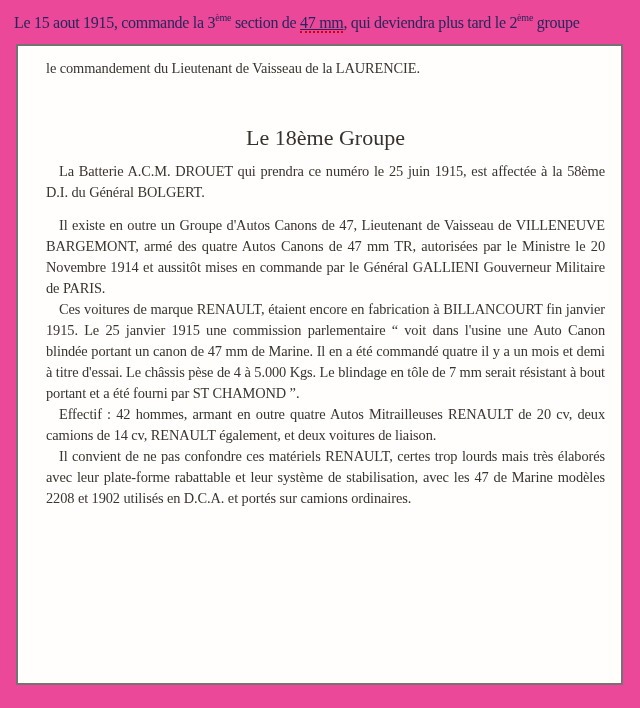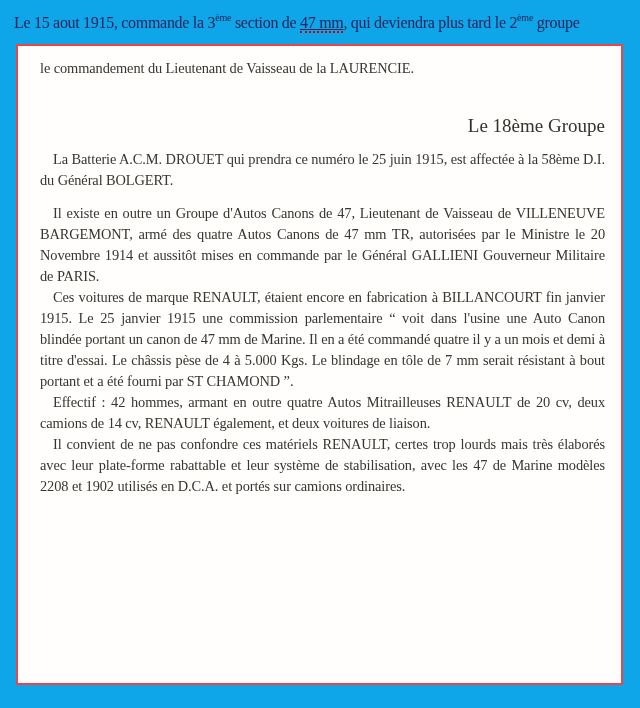--- a/index.html
+++ b/index.html
@@ -8,21 +8,21 @@
     background: #ffffff;
     width: 640px;
     height: 708px;
     overflow: hidden;
     font-family: "Liberation Serif", serif;
   }
   .stage {
     position: relative;
     width: 640px;
     height: 708px;
-    background: #0ea5e9;
+    background: #ec4899;
   }
 
   
   .caption {
     position: absolute;
     top: 9px;
     left: 14px;
     width: 622px;
     white-space: nowrap;
     font-size: 16px;
@@ -43,47 +43,47 @@
   }
 
   
   .page {
     position: absolute;
     left: 16px;
     top: 44px;
     width: 607px;
     height: 641px;
     box-sizing: border-box;
-    border: 2px solid #ef4444;
+    border: 2px solid #737373;
     background: #fffefd;
-    padding: 12px 16px 0 22px;
+    padding: 12px 16px 0 28px;
     color: #38342f;
     font-size: 14.4px;
     line-height: 21px;
     text-align: justify;
     letter-spacing: -0.1px;
   }
   .page p {
     margin: 0;
     text-indent: 13px;
   }
   .page p.lead {
     text-indent: 0;
   }
   .page p.after-heading {
     margin-top: 12px;
   }
   .page h2 {
-    margin: 36px 0 0 0;
-    font-size: 19px;
+    margin: 48px 0 0 0;
+    font-size: 22px;
     line-height: 22px;
     font-weight: normal;
     letter-spacing: 0;
     color: #35312c;
-    text-align: right;
+    text-align: center;
   }
 </style>
 </head>
 <body>
 
 <div class="stage">
 
   <div class="caption">
     <span>Le 15 aout 1915, commande la 3</span><sup>ème</sup><span> section de </span><span class="misspelled">47 mm</span><span>, qui deviendra plus tard le 2</span><sup>ème</sup><span> groupe</span>
   </div>

